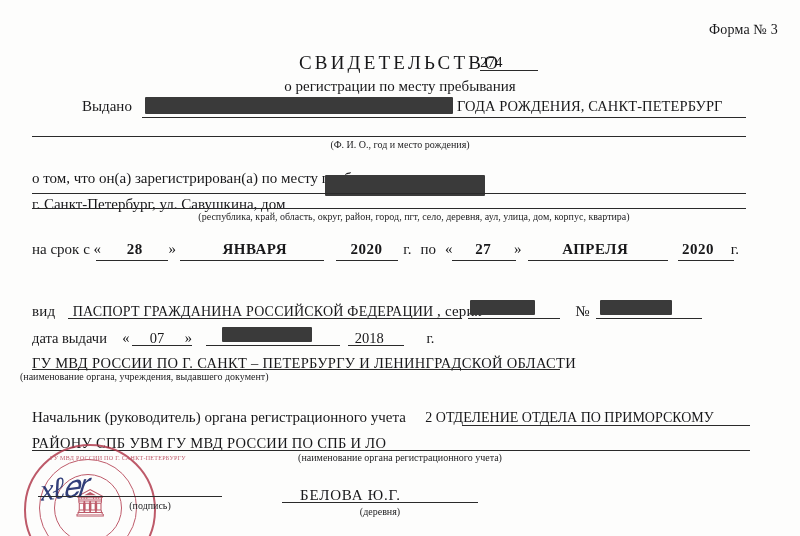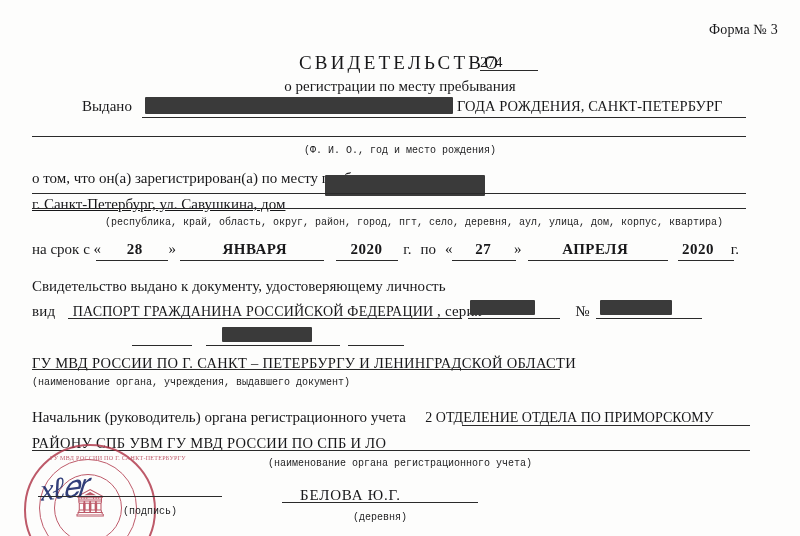--- a/index.html
+++ b/index.html
@@ -25,22 +25,21 @@
   }
   .rule {
     position: absolute;
     height: 0;
     border-bottom: 1px solid #2a2a2a;
   }
   .caption {
     font-size: 10px;
     text-align: center;
     color: #1d1d1f;
-    font-family: Liberation Mono, monospace;
-    margin-top: 6px;
+    font-family: Liberation Serif, serif;
   }
   .lbl { font-size: 15px; }
   .lbl-sm { font-size: 14px; }
 
   
   #form-no {
     right: 22px;
     top: 22px;
     font-size: 14px;
     letter-spacing: .2px;
@@ -65,21 +64,21 @@
   }
 
   
   #issued-label { left: 82px; top: 98px; font-size: 15px; }
   #issued-redact { left: 145px; top: 97px; width: 308px; height: 17px; }
   #issued-tail { left: 457px; top: 98px; font-size: 14.5px; letter-spacing: .1px; }
 
   #cap-fio { left: 0; right: 0; top: 139px; }
 
   #line-about { left: 32px; top: 170px; font-size: 15px; }
-  #line-addr { left: 32px; top: 196px; font-size: 15px; text-decoration: underline; }
+  #line-addr { left: 32px; top: 196px; font-size: 15px; }
   #addr-redact { left: 325px; top: 175px; width: 160px; height: 21px; }
 
   #cap-addr { left: 0; right: 0; top: 211px; padding-left: 28px; }
 
   
   #term-row { left: 32px; top: 241px; font-size: 15px; }
   .term-val { font-weight: bold; letter-spacing: .5px; }
 
   
   #doc-line1 { left: 32px; top: 278px; font-size: 15px; }
@@ -195,43 +194,53 @@
     <span style="display:inline-block; width:58px; text-align:center;" class="term-val">2020</span>
     <span>г.</span>
   </div>
   <div class="rule" style="left:96px; top:260px; width:72px;"></div>
   <div class="rule" style="left:180px; top:260px; width:144px;"></div>
   <div class="rule" style="left:336px; top:260px; width:62px;"></div>
   <div class="rule" style="left:452px; top:260px; width:64px;"></div>
   <div class="rule" style="left:528px; top:260px; width:140px;"></div>
   <div class="rule" style="left:678px; top:260px; width:56px;"></div>
 
-  <div class="abs" id="doc-line1">Свидетельство выдано к документу, удостоверяющему личность</div>
   <div class="abs" id="doc-line2">
     <span class="lbl">вид</span>
     <span style="display:inline-block; width:10px;"></span>
     <span>ПАСПОРТ ГРАЖДАНИНА РОССИЙСКОЙ ФЕДЕРАЦИИ</span>
     <span class="lbl">, серия</span>
     <span style="display:inline-block; width:86px;"></span>
     <span class="lbl">№</span>
   </div>
   <div class="abs redact" id="ser-redact"></div>
   <div class="abs redact" id="num-redact"></div>
   <div class="rule" style="left:68px; top:318px; width:394px;"></div>
   <div class="rule" style="left:468px; top:318px; width:92px;"></div>
   <div class="rule" style="left:596px; top:318px; width:106px;"></div>
 
+  <div class="abs" id="doc-line3">
+    <span>дата выдачи</span>
+    <span style="display:inline-block; width:8px;"></span>
+    <span>«</span>
+    <span style="display:inline-block; width:48px; text-align:center;">07</span>
+    <span>»</span>
+    <span style="display:inline-block; width:140px; text-align:center;"></span>
+    <span style="display:inline-block; width:60px; text-align:center;">2018</span>
+    <span style="display:inline-block; width:20px;"></span>
+    <span>г.</span>
+  </div>
   <div class="abs redact" id="date-redact"></div>
   <div class="rule" style="left:132px; top:345px; width:60px;"></div>
   <div class="rule" style="left:206px; top:345px; width:134px;"></div>
   <div class="rule" style="left:348px; top:345px; width:56px;"></div>
 
   <div class="abs" id="doc-line4">ГУ  МВД  РОССИИ  ПО  Г. САНКТ – ПЕТЕРБУРГУ  И  ЛЕНИНГРАДСКОЙ ОБЛАСТИ</div>
   <div class="rule" style="left:32px; top:369px; width:528px;"></div>
-  <div class="caption abs" id="cap-organ" style="text-align:left; padding-left:32px; width:528px;">(наименование органа, учреждения, выдавшего документ)</div>
+  <div class="caption abs" id="cap-organ" style="text-align:left; padding-left:20px; width:528px;">(наименование органа, учреждения, выдавшего документ)</div>
 
   <div class="abs" id="chief-line1">
     <span>Начальник (руководитель) органа регистрационного учета</span>
     <span style="display:inline-block; width:12px;"></span>
     <span class="lbl-sm">2 ОТДЕЛЕНИЕ ОТДЕЛА  ПО ПРИМОРСКОМУ</span>
   </div>
   <div class="abs" id="chief-line2">РАЙОНУ СПБ УВМ  ГУ  МВД РОССИИ  ПО СПБ  И  ЛО</div>
   <div class="rule" style="left:462px; top:425px; width:288px;"></div>
   <div class="rule" style="left:32px; top:450px; width:718px;"></div>
   <div class="caption abs" id="cap-reg-organ">(наименование органа регистрационного учета)</div>

